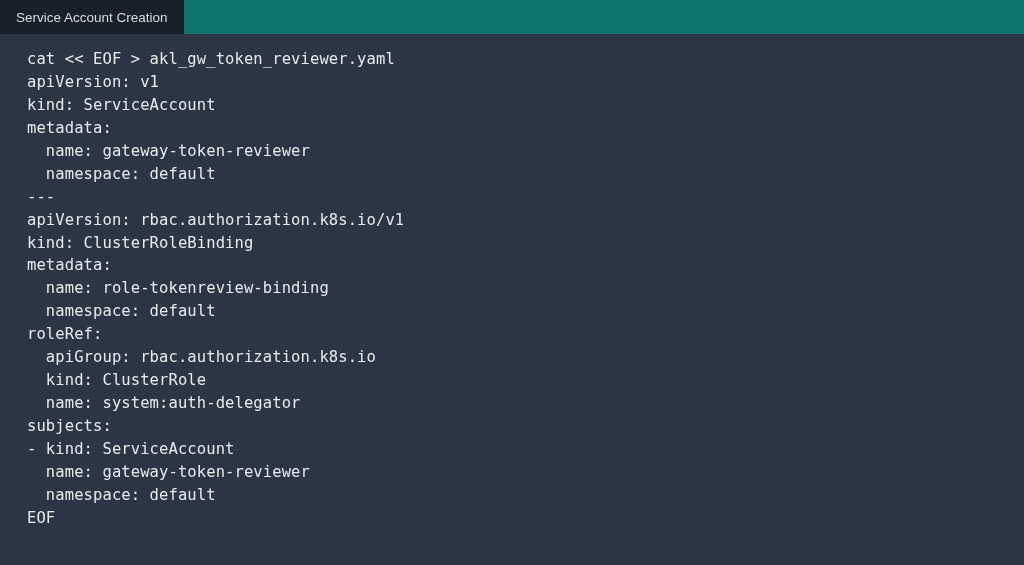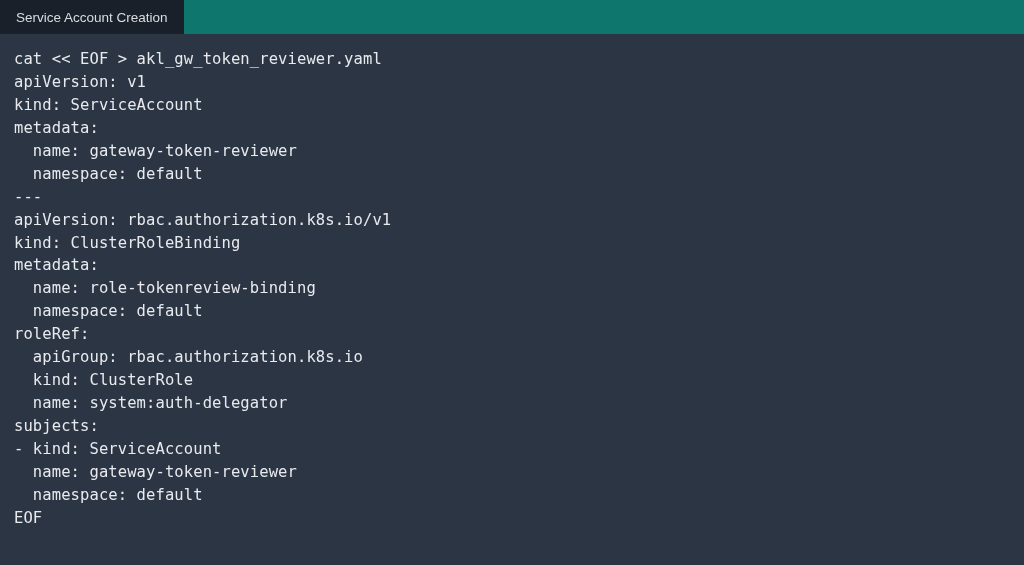--- a/index.html
+++ b/index.html
@@ -24,21 +24,21 @@
       padding: 8px 16px;
       background: #1a2029;
       color: #d9dde3;
       font-size: 13.5px;
       font-family: -apple-system, BlinkMacSystemFont, "Segoe UI", sans-serif;
       display: flex;
       align-items: center;
       cursor: pointer;
     }
     .code-area {
-      padding: 14px 14px;
+      padding: 14px 27px;
       font-size: 15.5px;
       line-height: 1.48;
       color: #e8eaee;
       white-space: pre;
       letter-spacing: 0.1px;
     }
   </style>
 </head>
 <body>
 

